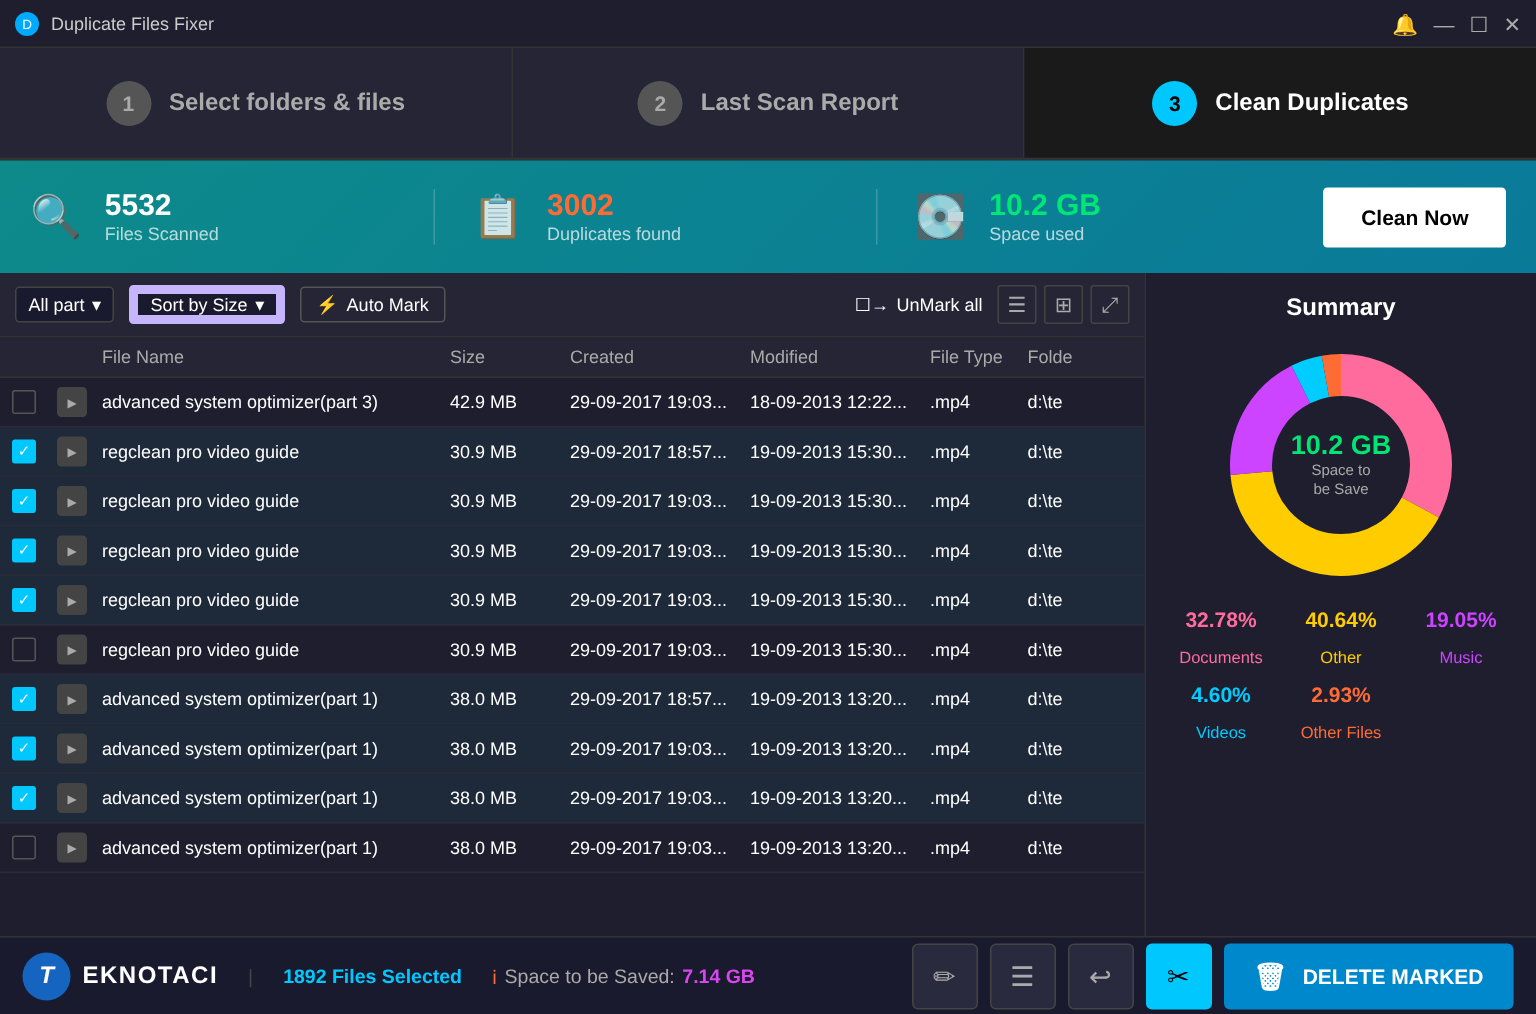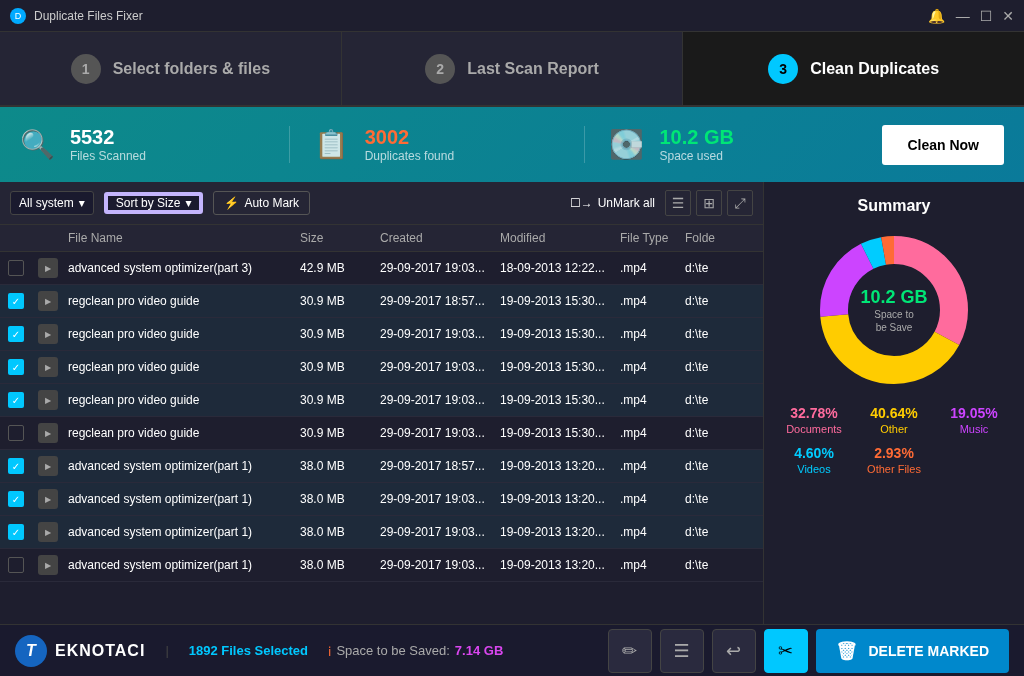--- a/index.html
+++ b/index.html
@@ -170,21 +170,21 @@
       padding: 4px 8px;
       border-radius: 3px;
       font-size: 12px;
       cursor: pointer;
       display: flex;
       align-items: center;
       gap: 5px;
     }
     .sort-dropdown {
       background: #1a1a2e;
-      border: 4px solid #c4b5fd;
+      border: 6px solid #c4b5fd;
       color: #fff;
       padding: 0 8px;
       border-radius: 3px;
       font-size: 12px;
       cursor: pointer;
       display: flex;
       align-items: center;
       gap: 5px;
     }
     .auto-mark-btn {
@@ -342,21 +342,21 @@
     }
     .summary-stat {
       text-align: center;
     }
     .summary-stat .pct {
       font-size: 14px;
       font-weight: bold;
     }
     .summary-stat .type {
       font-size: 11px;
-      margin-top: 2px;
+      margin-top: 12px;
     }
     .pct.documents { color: #ff6b9d; }
     .pct.images { color: #ffcc00; }
     .pct.music { color: #cc44ff; }
     .pct.videos { color: #00ccff; }
     .pct.other { color: #ff6b35; }
     .type.documents { color: #ff6b9d; }
     .type.images { color: #ffcc00; }
     .type.music { color: #cc44ff; }
     .type.videos { color: #00ccff; }
@@ -506,21 +506,21 @@
   </div>
   <button class="clean-now-btn">Clean Now</button>
 </div>
 
 <div class="main-area">
 
   <div class="left-panel">
 
     <div class="toolbar">
       <div class="filter-dropdown">
-        <span>All system</span>
+        <span>All part</span>
         <span>▾</span>
       </div>
       <div class="sort-dropdown">
         <span>Sort by Size</span>
         <span>▾</span>
       </div>
       <button class="auto-mark-btn">
         <span>⚡</span>
         <span>Auto Mark</span>
       </button>

